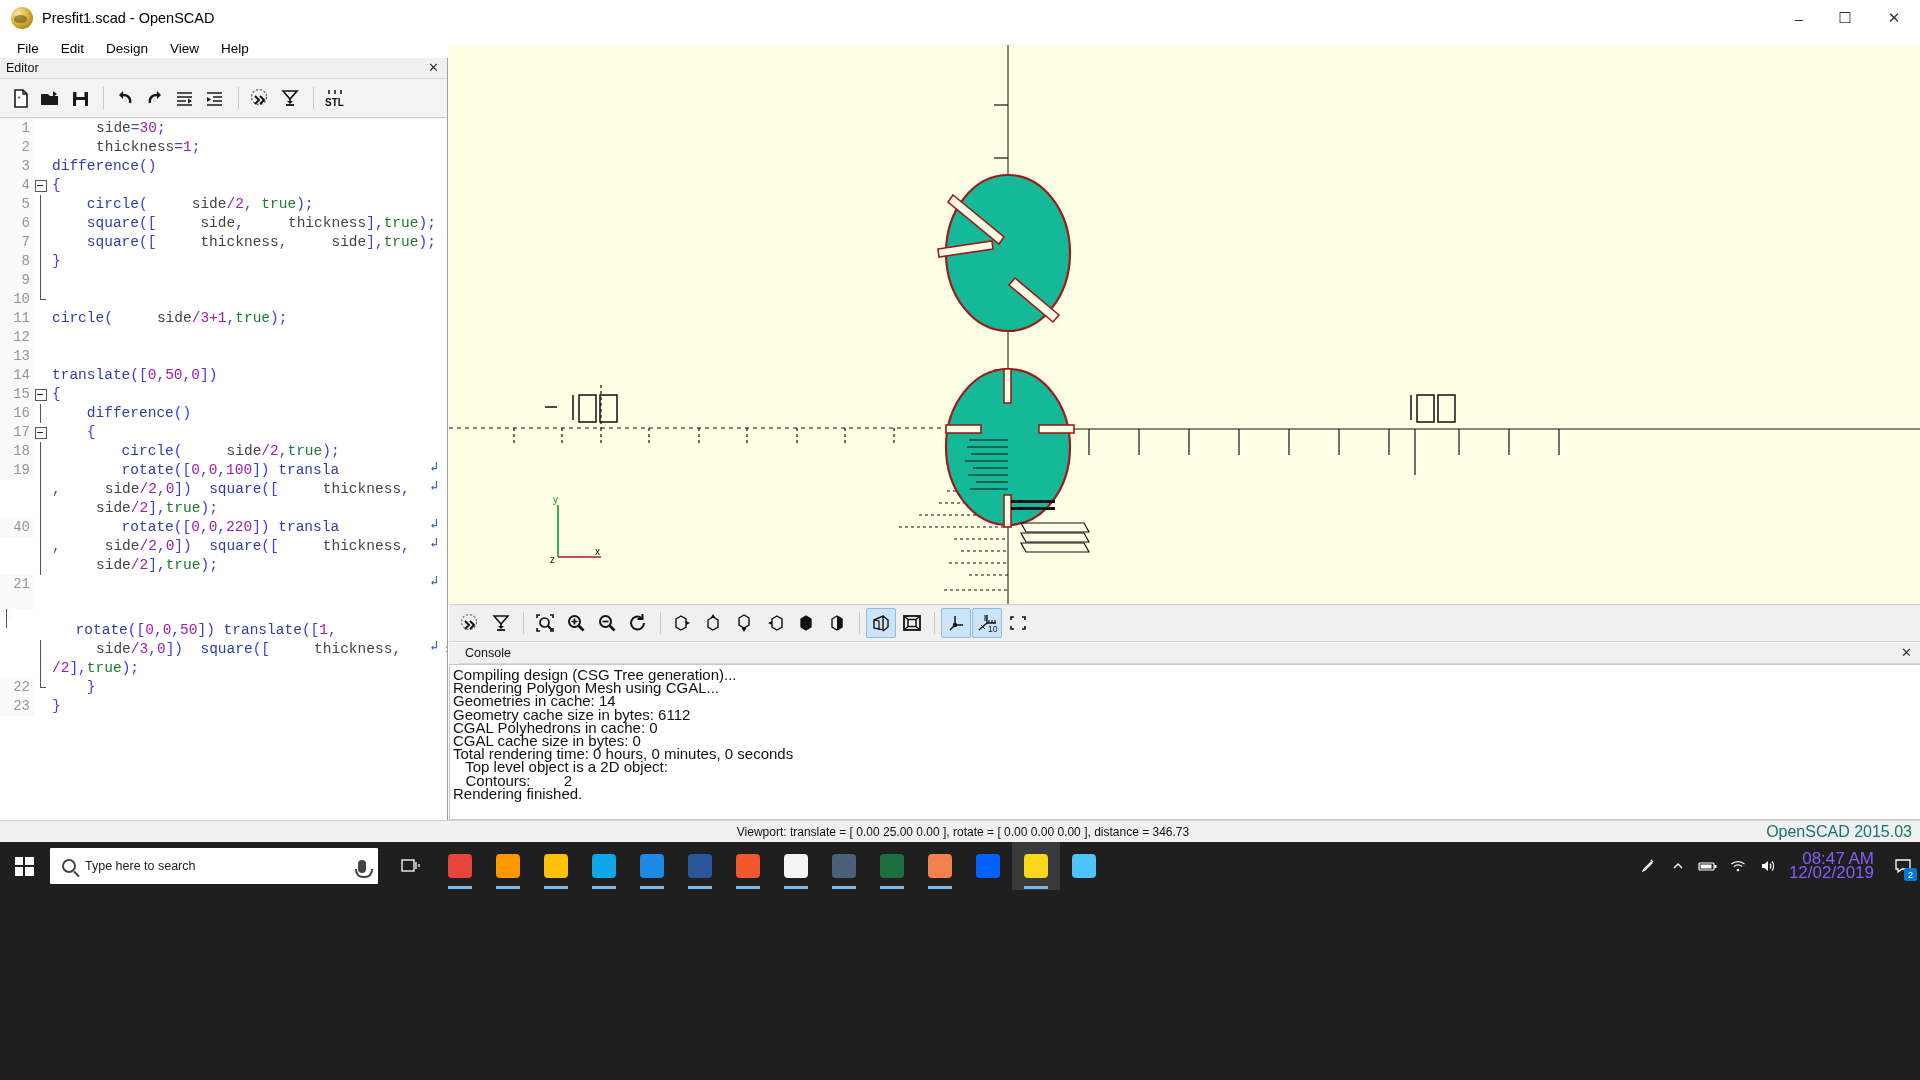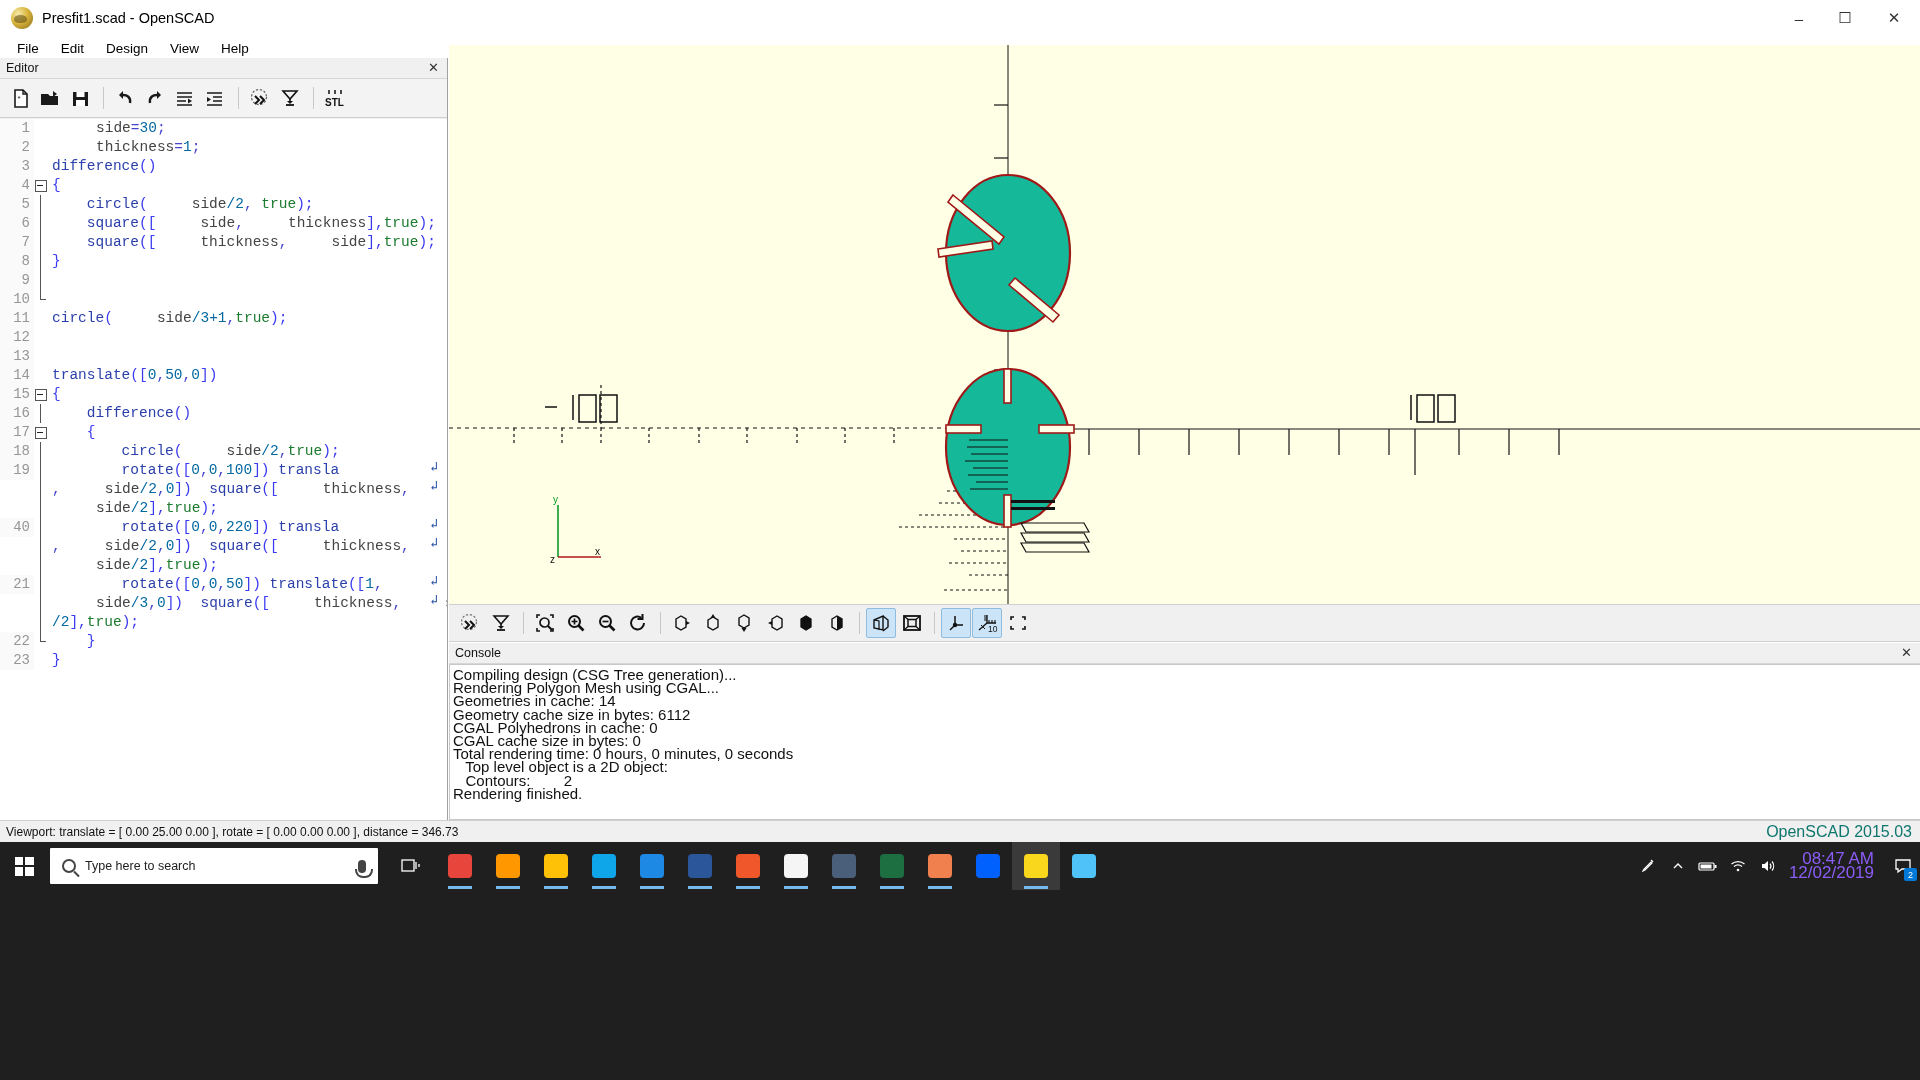--- a/index.html
+++ b/index.html
@@ -60,21 +60,21 @@
   .fold.endbar:before { content:""; position:absolute; left:5.5px; top:0; width:1px; height:10px;
     background:#555; }
   .fold.endbar:after { content:""; position:absolute; left:5.5px; top:9px; width:6px; height:1px;
     background:#555; }
   .ctext { padding-left:6px; white-space:pre; color:#000; flex:1 1 auto; overflow:hidden; }
   .wrapmark { position:absolute; right:4px; width:13px; height:14px; color:#2a56a8;
     font-size:13px; line-height:14px; }
 
   
   .kw  { color:#2a3faa; }        
-  .num { color:#0369a1; }        
+  .num { color:#a21caf; }        
   .bool{ color:#1a7a2e; }        
   .op  { color:#3a3af0; }        
   .var { color:#444;margin-left:44px; }           
   .pun { color:#4444cc; }
 
   
   .viewport { position:absolute; left:449px; top:45px; width:1471px; height:559px;
     background:#ffffe5; overflow:hidden; }
   .vp-svg { position:absolute; left:0; top:0; }
 
@@ -84,31 +84,31 @@
     display:flex; align-items:center; padding-left:6px; }
   .vbtn { width:30px; height:30px; display:flex; align-items:center; justify-content:center;
     margin-right:1px; border-radius:2px; }
   .vbtn.active { background:#cce4f7; border:1px solid #8fbde0; }
   .vsep { width:1px; height:22px; background:#c8c8c8; margin:0 6px; }
 
   
   .console-dock { position:absolute; left:449px; top:643px; width:1471px; height:177px;
     background:#f0f0f0; }
   .con-header { height:21px; background:#f0f0f0; border-bottom:1px solid #d6d6d6;
-    display:flex; align-items:center; padding-left:6px; position:relative; }
+    display:flex; align-items:center; padding-left:6px; position:relative;margin-left:10px; }
   .con-title { font-size:12.5px; color:#111; }
   .con-close { position:absolute; right:8px; top:2px; font-size:13px; color:#333; }
   .con-body { position:absolute; left:0; top:21px; right:0; bottom:0; background:#fff;
     border:1px solid #c8c8c8; border-right:none; padding:3px 0 0 3px; overflow:hidden; }
   .con-line { font-size:15px; color:#111; line-height:13.2px; white-space:pre;
     font-family:"Liberation Sans", sans-serif; }
 
   
   .statusbar { position:absolute; left:0; top:820px; width:1920px; height:22px;
-    background:#f0f0f0; border-top:1px solid #d0d0d0; display:flex; align-items:center; }
+    background:#f0f0f0; border-top:1px solid #d0d0d0; display:flex; align-items:center;justify-content:center; }
   .status-left { font-size:12px; color:#111; padding-left:6px; }
   .status-right { position:absolute; right:8px; font-size:16px; color:#0f766e; }
 
   
   .taskbar { position:absolute; left:0; top:842px; width:1920px; height:238px;
     background:#1f1f1f; }
   .tb-row { position:absolute; left:0; top:0; width:1920px; height:48px;
     background:#1f1f1f; display:flex; align-items:center; }
   .start { width:48px; height:48px; display:flex; align-items:center; justify-content:center; }
   .winlogo { width:19px; height:19px; display:grid; grid-template-columns:1fr 1fr;
@@ -364,21 +364,21 @@
             <div class="gut"></div>
             <div class="fold bar"></div>
             <div class="ctext"><span class="pun">,</span><span class="var">side</span><span class="num">/</span><span class="num">2</span><span class="pun">,</span><span class="num">0</span><span class="op">])  </span><span class="kw">square</span><span class="op">([</span><span class="var">thickness</span><span class="pun">,</span></div>
             <span class="wrapmark">↲</span>
           </div>
           <div class="cline">
             <div class="gut"></div>
             <div class="fold bar"></div>
             <div class="ctext"><span class="var">side</span><span class="num">/</span><span class="num">2</span><span class="op">],</span><span class="bool">true</span><span class="op">);</span></div>
           </div>
-          <div class="cline" style="position: relative;">
+          <div class="cline" style="position: relative; flex-direction: column;">
             <div class="gut">21</div>
             <div class="fold bar"></div>
             <div class="ctext"><span class="kw">        rotate</span><span class="op">([</span><span class="num">0</span><span class="pun">,</span><span class="num">0</span><span class="pun">,</span><span class="num">50</span><span class="op">]) </span><span class="kw">translate</span><span class="op">([</span><span class="num">1</span><span class="pun">,</span></div>
             <span class="wrapmark">↲</span>
           </div>
           <div class="cline" style="position: relative;">
             <div class="gut"></div>
             <div class="fold bar"></div>
             <div class="ctext"><span class="var">side</span><span class="num">/</span><span class="num">3</span><span class="pun">,</span><span class="num">0</span><span class="op">])  </span><span class="kw">square</span><span class="op">([</span><span class="var">thickness</span><span class="pun">,</span><span class="var">side</span></div>
             <span class="wrapmark">↲</span>

